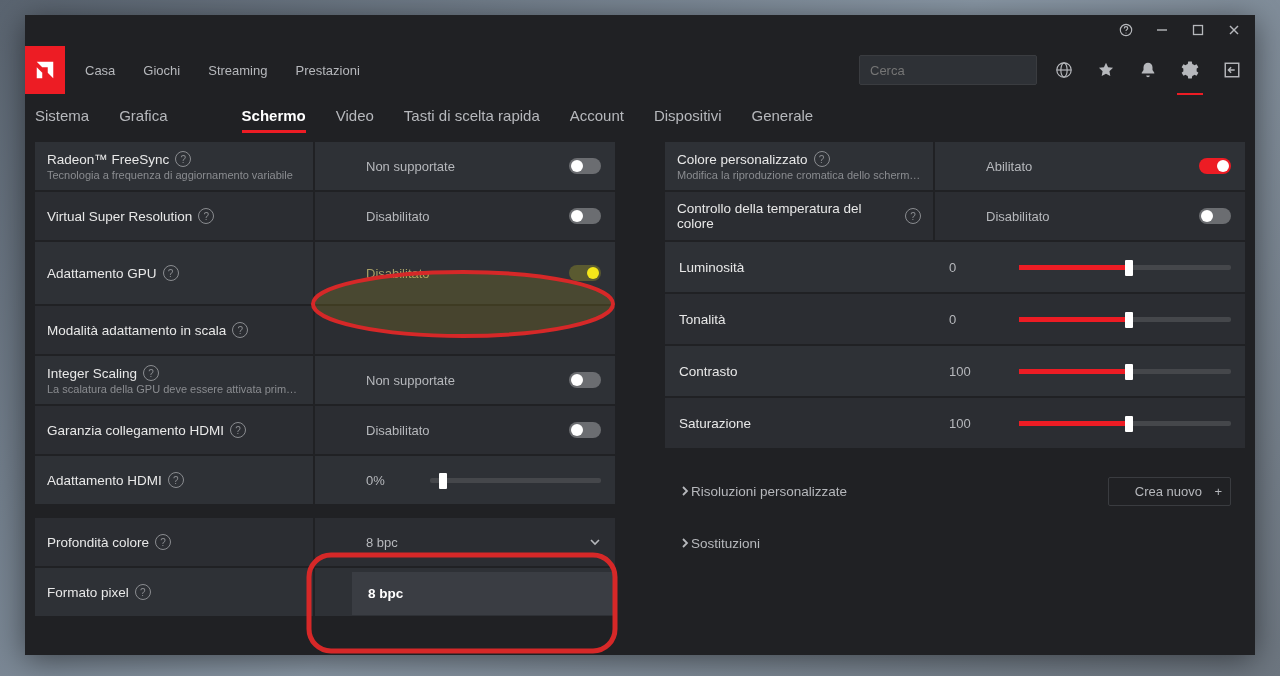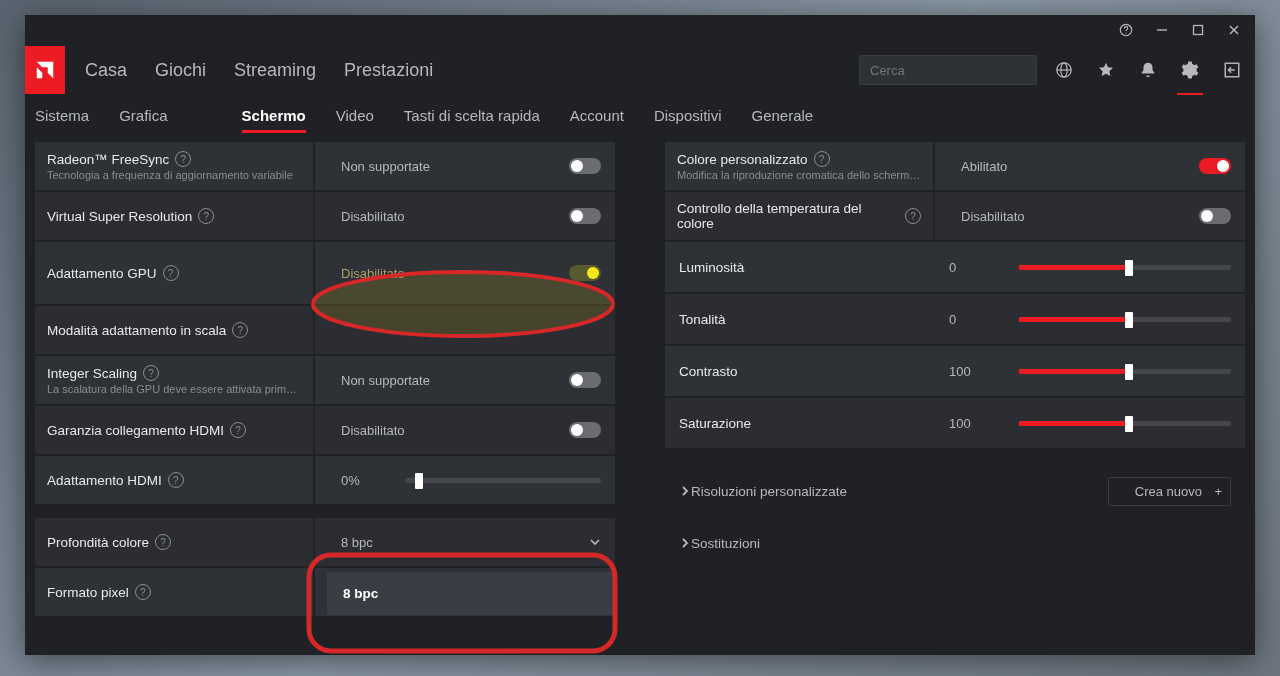--- a/index.html
+++ b/index.html
@@ -57,21 +57,21 @@
     display:flex;
     align-items:center;
     height:50px;
     padding-right:14px;
   }
   .logo{
     width:40px;height:48px;background:var(--accent);display:flex;align-items:center;justify-content:center;margin-right:20px;
   }
   .logo svg{width:22px;height:22px;}
   .mainnav{display:flex;gap:28px;}
-  .mainnav-item{font-size:18px;color:var(--text-dim);cursor:pointer;}
+  .mainnav-item{font-size:13px;color:var(--text-dim);cursor:pointer;}
   .spacer{flex:1;}
   .search{
     width:160px;height:28px;background:var(--bg-control);border:1px solid var(--border);
     display:flex;align-items:center;padding:0 8px;gap:8px;color:var(--text-dimmer);border-radius:2px;
   }
   .search input{
     flex:1;background:transparent;border:none;outline:none;color:var(--text-dim);font-size:13px;
   }
   .hicons{display:flex;align-items:center;gap:24px;margin-left:18px;color:var(--text-dim);}
   .hicons .hicon{width:18px;height:18px;cursor:pointer;position:relative;display:flex;align-items:center;justify-content:center;}
@@ -84,31 +84,31 @@
   .subtab.active{color:#fff;font-weight:600;margin-left:44px;}
   .subtab.active::after{content:"";position:absolute;left:0;right:0;bottom:-1px;height:3px;background:var(--accent);}
   
   .content{
     flex:1;display:flex;gap:50px;padding:0 10px 10px 10px;overflow:hidden;
   }
   .col{flex:1;min-width:0;}
   
   .settings-col{display:flex;flex-direction:column;gap:2px;}
   .row{
-    display:flex;align-items:stretch;min-height:48px;background:var(--bg-row);
+    display:flex;align-items:stretch;min-height:48px;background:var(--bg-row);gap:37px;
   }
   .row.alt{background:var(--bg-row-alt);}
   .row-label{
     width:280px;flex-shrink:0;display:flex;flex-direction:column;justify-content:center;
     padding:8px 12px;box-sizing:border-box;border-right:2px solid var(--bg-window);
   }
   .row-label .lbl{display:flex;align-items:center;gap:6px;font-size:13.5px;color:var(--text);}
   .row-label .sub{font-size:11px;color:var(--text-dimmer);margin-top:2px;white-space:nowrap;overflow:hidden;text-overflow:ellipsis;}
   .row-control{
-    flex:1;display:flex;align-items:center;justify-content:space-between;padding:0 14px;font-size:13px;color:var(--text-dim);margin-left:12px;
+    flex:1;display:flex;align-items:center;justify-content:space-between;padding:0 14px;font-size:13px;color:var(--text-dim);
   }
   .help{width:14px;height:14px;border:1px solid var(--text-dimmer);border-radius:50%;display:inline-flex;align-items:center;justify-content:center;font-size:10px;color:var(--text-dimmer);flex-shrink:0;}
   
   .toggle{
     width:32px;height:16px;border-radius:10px;background:var(--toggle-off);position:relative;cursor:pointer;flex-shrink:0;
   }
   .toggle::after{content:"";position:absolute;width:12px;height:12px;border-radius:50%;background:#fff;top:2px;left:2px;}
   .toggle.on{background:var(--accent);}
   .toggle.on::after{left:auto;right:2px;}
   

